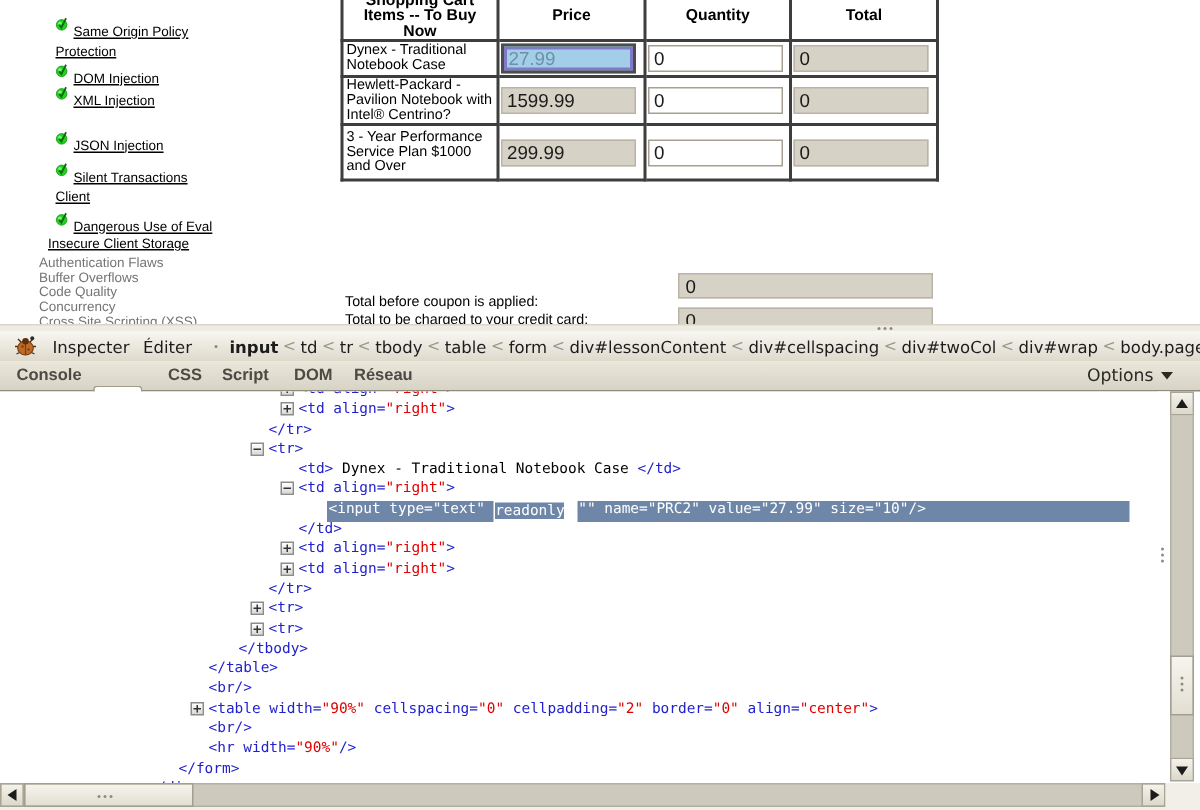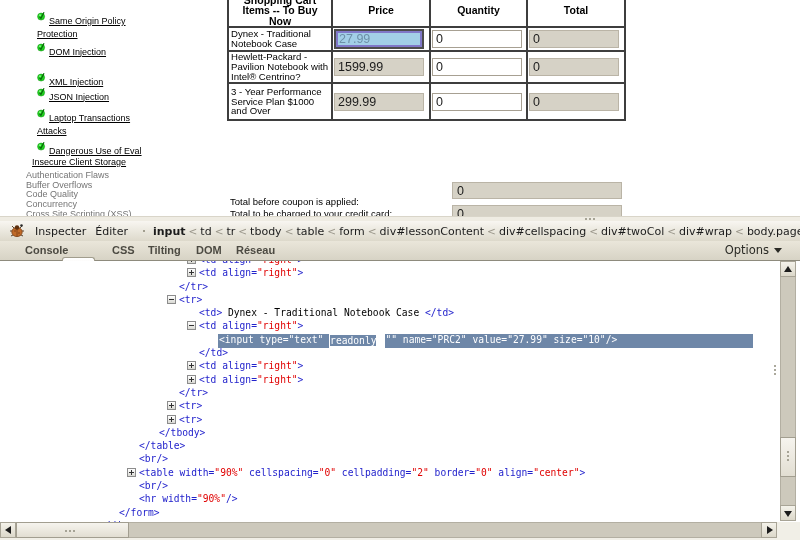--- a/index.html
+++ b/index.html
@@ -109,35 +109,35 @@
         <div class="lesson" style="top: 11px;"><span class="check-icon"><svg viewBox="0 0 11 11" width="9" height="10">
               <circle cx="5" cy="6.2" r="4.3" fill="#21d421" stroke="#0a8a0a" stroke-width="0.6"></circle>
               <circle cx="3.6" cy="4.8" r="1.4" fill="#8dff8d" opacity="0.8"></circle>
               <path d="M3 6.2 L4.8 8.4 L8.6 0.8" fill="none" stroke="#0a6a0a" stroke-width="1.5"></path>
             </svg></span><a>Same Origin Policy Protection</a></div>
         <div class="lesson" style="top: 41.5px;"><span class="check-icon"><svg viewBox="0 0 11 11" width="9" height="10">
               <circle cx="5" cy="6.2" r="4.3" fill="#21d421" stroke="#0a8a0a" stroke-width="0.6"></circle>
               <circle cx="3.6" cy="4.8" r="1.4" fill="#8dff8d" opacity="0.8"></circle>
               <path d="M3 6.2 L4.8 8.4 L8.6 0.8" fill="none" stroke="#0a6a0a" stroke-width="1.5"></path>
             </svg></span><a>DOM Injection</a></div>
-        <div class="lesson" style="top: 72px;"><span class="check-icon"><svg viewBox="0 0 11 11" width="9" height="10">
+        <div class="lesson" style="top: 57px;"><span class="check-icon"><svg viewBox="0 0 11 11" width="9" height="10">
               <circle cx="5" cy="6.2" r="4.3" fill="#21d421" stroke="#0a8a0a" stroke-width="0.6"></circle>
               <circle cx="3.6" cy="4.8" r="1.4" fill="#8dff8d" opacity="0.8"></circle>
               <path d="M3 6.2 L4.8 8.4 L8.6 0.8" fill="none" stroke="#0a6a0a" stroke-width="1.5"></path>
             </svg></span><a>XML Injection</a></div>
         <div class="lesson" style="top: 86.5px;"><span class="check-icon"><svg viewBox="0 0 11 11" width="9" height="10">
               <circle cx="5" cy="6.2" r="4.3" fill="#21d421" stroke="#0a8a0a" stroke-width="0.6"></circle>
               <circle cx="3.6" cy="4.8" r="1.4" fill="#8dff8d" opacity="0.8"></circle>
               <path d="M3 6.2 L4.8 8.4 L8.6 0.8" fill="none" stroke="#0a6a0a" stroke-width="1.5"></path>
             </svg></span><a>JSON Injection</a></div>
         <div class="lesson" style="top: 107.5px;"><span class="check-icon"><svg viewBox="0 0 11 11" width="9" height="10">
               <circle cx="5" cy="6.2" r="4.3" fill="#21d421" stroke="#0a8a0a" stroke-width="0.6"></circle>
               <circle cx="3.6" cy="4.8" r="1.4" fill="#8dff8d" opacity="0.8"></circle>
               <path d="M3 6.2 L4.8 8.4 L8.6 0.8" fill="none" stroke="#0a6a0a" stroke-width="1.5"></path>
-            </svg></span><a>Laptop Transactions Attacks</a></div>
+            </svg></span><a>Silent Transactions Client</a></div>
         <div class="lesson" style="top: 140.5px;"><span class="check-icon"><svg viewBox="0 0 11 11" width="9" height="10">
               <circle cx="5" cy="6.2" r="4.3" fill="#21d421" stroke="#0a8a0a" stroke-width="0.6"></circle>
               <circle cx="3.6" cy="4.8" r="1.4" fill="#8dff8d" opacity="0.8"></circle>
               <path d="M3 6.2 L4.8 8.4 L8.6 0.8" fill="none" stroke="#0a6a0a" stroke-width="1.5"></path>
             </svg></span><a>Dangerous Use of Eval</a></div>
         <div class="lesson no-icon" style="top: 156px;"><a>Insecure Client Storage</a></div>
       </div>
     <div class="menu-cats">
         <div>Authentication Flaws</div>
         <div>Buffer Overflows</div>
@@ -258,24 +258,24 @@
         <span class="crumb">div#twoCol</span>
         <span class="lt">&lt;</span>
         <span class="crumb">div#wrap</span>
         <span class="lt">&lt;</span>
         <span class="crumb">body.page</span>
       </span>
   </div>
 
   <div id="fb-tabbar">
     <span id="fb-options"><span>Options</span><span class="tri"></span></span>
-  <span class="fb-tab" style="left: 25px;">Console</span>
+  <span class="fb-tab" style="left: 11px;">Console</span>
       <span class="fb-tab active" style="left: 62px;">HTML</span>
       <span class="fb-tab" style="left: 112px;">CSS</span>
-      <span class="fb-tab" style="left: 148px;">Tilting</span>
+      <span class="fb-tab" style="left: 148px;">Script</span>
       <span class="fb-tab" style="left: 196px;">DOM</span>
       <span class="fb-tab" style="left: 236px;">Réseau</span>
     </div>
 
   <div id="fb-tree">
     <div id="tree-inner"><div class="trow"><span class="exp plus" style="left: 187px;"></span><span class="txt" style="padding-left: 199px; display: inline-block;"><span class="seg-b">&lt;td align=</span><span class="seg-r">"right"</span><span class="seg-b">&gt;</span></span></div><div class="trow"><span class="exp plus" style="left: 187px;"></span><span class="txt" style="padding-left: 199px; display: inline-block;"><span class="seg-b">&lt;td align=</span><span class="seg-r">"right"</span><span class="seg-b">&gt;</span></span></div><div class="trow"><span class="txt" style="padding-left: 179px; display: inline-block;"><span class="seg-b">&lt;/tr&gt;</span></span></div><div class="trow"><span class="exp" style="left: 167px;"></span><span class="txt" style="padding-left: 179px; display: inline-block;"><span class="seg-b">&lt;tr&gt;</span></span></div><div class="trow"><span class="txt" style="padding-left: 199px; display: inline-block;"><span class="seg-b">&lt;td&gt;</span><span class="seg-k"> Dynex - Traditional Notebook Case </span><span class="seg-b">&lt;/td&gt;</span></span></div><div class="trow"><span class="exp" style="left: 187px;"></span><span class="txt" style="padding-left: 199px; display: inline-block;"><span class="seg-b">&lt;td align=</span><span class="seg-r">"right"</span><span class="seg-b">&gt;</span></span></div><div class="trow sel"><span class="sel-bg"></span><span class="txt" style="padding-left: 219px; display: inline-block;"><span class="seg-b">&lt;input type="text" </span><span class="editor"><span class="ehl">readonly</span><span class="cur"></span></span><span class="seg-b">"" name="PRC2" value="27.99" size="10"/&gt;</span></span></div><div class="trow"><span class="txt" style="padding-left: 199px; display: inline-block;"><span class="seg-b">&lt;/td&gt;</span></span></div><div class="trow"><span class="exp plus" style="left: 187px;"></span><span class="txt" style="padding-left: 199px; display: inline-block;"><span class="seg-b">&lt;td align=</span><span class="seg-r">"right"</span><span class="seg-b">&gt;</span></span></div><div class="trow"><span class="exp plus" style="left: 187px;"></span><span class="txt" style="padding-left: 199px; display: inline-block;"><span class="seg-b">&lt;td align=</span><span class="seg-r">"right"</span><span class="seg-b">&gt;</span></span></div><div class="trow"><span class="txt" style="padding-left: 179px; display: inline-block;"><span class="seg-b">&lt;/tr&gt;</span></span></div><div class="trow"><span class="exp plus" style="left: 167px;"></span><span class="txt" style="padding-left: 179px; display: inline-block;"><span class="seg-b">&lt;tr&gt;</span></span></div><div class="trow"><span class="exp plus" style="left: 167px;"></span><span class="txt" style="padding-left: 179px; display: inline-block;"><span class="seg-b">&lt;tr&gt;</span></span></div><div class="trow"><span class="txt" style="padding-left: 159px; display: inline-block;"><span class="seg-b">&lt;/tbody&gt;</span></span></div><div class="trow"><span class="txt" style="padding-left: 139px; display: inline-block;"><span class="seg-b">&lt;/table&gt;</span></span></div><div class="trow"><span class="txt" style="padding-left: 139px; display: inline-block;"><span class="seg-b">&lt;br/&gt;</span></span></div><div class="trow"><span class="exp plus" style="left: 127px;"></span><span class="txt" style="padding-left: 139px; display: inline-block;"><span class="seg-b">&lt;table width=</span><span class="seg-r">"90%"</span><span class="seg-b"> cellspacing=</span><span class="seg-r">"0"</span><span class="seg-b"> cellpadding=</span><span class="seg-r">"2"</span><span class="seg-b"> border=</span><span class="seg-r">"0"</span><span class="seg-b"> align=</span><span class="seg-r">"center"</span><span class="seg-b">&gt;</span></span></div><div class="trow"><span class="txt" style="padding-left: 139px; display: inline-block;"><span class="seg-b">&lt;br/&gt;</span></span></div><div class="trow"><span class="txt" style="padding-left: 139px; display: inline-block;"><span class="seg-b">&lt;hr width=</span><span class="seg-r">"90%"</span><span class="seg-b">/&gt;</span></span></div><div class="trow"><span class="txt" style="padding-left: 119px; display: inline-block;"><span class="seg-b">&lt;/form&gt;</span></span></div><div class="trow"><span class="txt" style="padding-left: 99px; display: inline-block;"><span class="seg-b">&lt;/div&gt;</span></span></div></div>
   </div>
 
   <div id="side-gutter">
     <span class="vgrip" style="left:2px; top:104px;">

